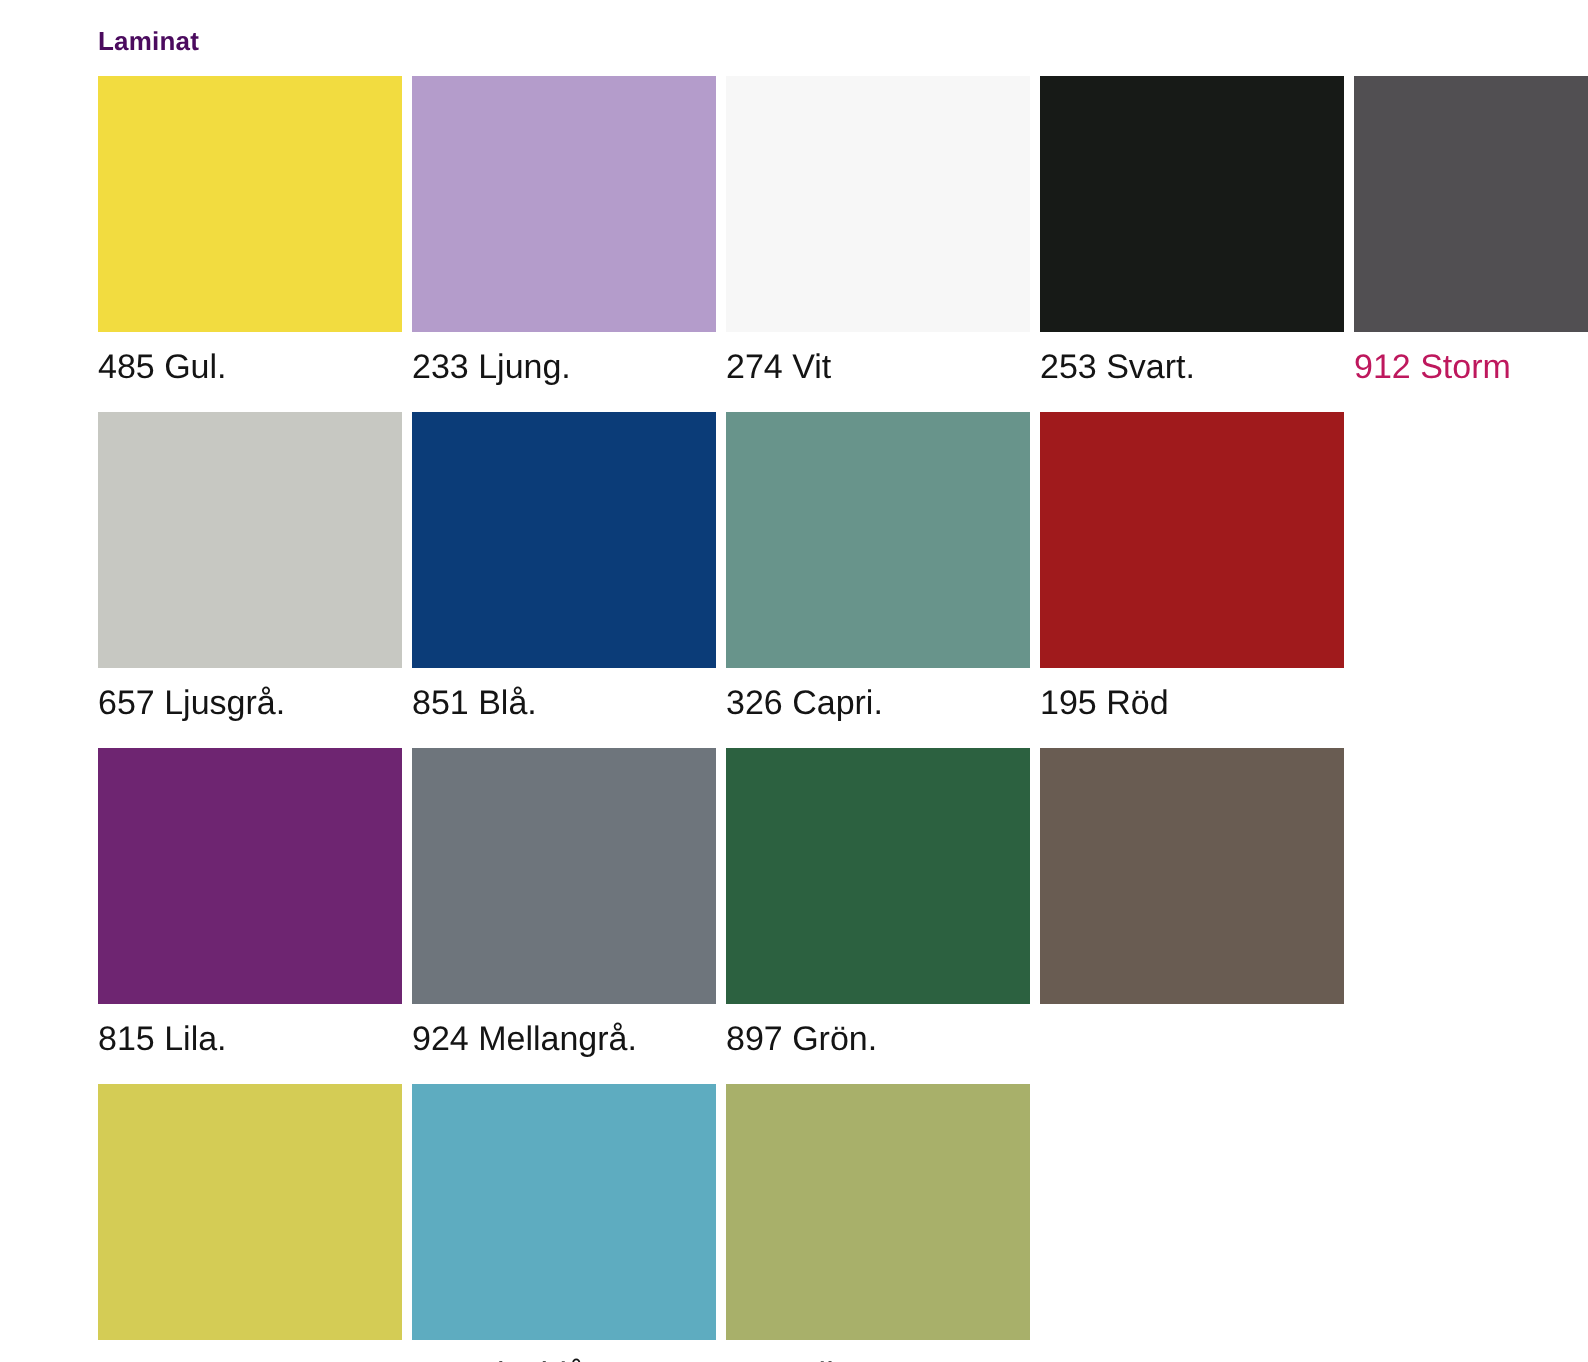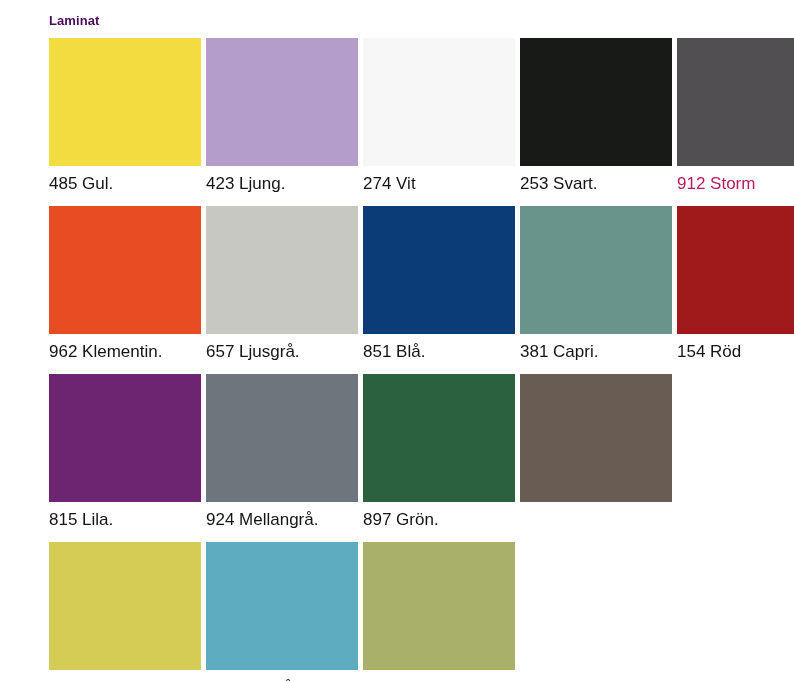--- a/index.html
+++ b/index.html
@@ -73,56 +73,52 @@
 
   <div class="grid">
 
     <div class="row">
       <div class="cell">
         <span class="swatch" style="background-color: rgb(242, 220, 64);"></span>
         <span class="swatch-label" style="color: rgb(20, 20, 20);">485 Gul.</span>
       </div>
       <div class="cell">
         <span class="swatch" style="background-color: rgb(180, 156, 203);"></span>
-        <span class="swatch-label" style="color: rgb(20, 20, 20);">423 Ljung.</span>
+        <span class="swatch-label" style="color: rgb(20, 20, 20);">233 Ljung.</span>
       </div>
       <div class="cell">
         <span class="swatch" style="background-color: rgb(247, 247, 247);"></span>
         <span class="swatch-label" style="color: rgb(20, 20, 20);">274 Vit</span>
       </div>
       <div class="cell">
         <span class="swatch" style="background-color: rgb(23, 26, 23);"></span>
         <span class="swatch-label" style="color: rgb(20, 20, 20);">253 Svart.</span>
       </div>
       <div class="cell">
         <span class="swatch" style="background-color: rgb(81, 79, 82);"></span>
         <span class="swatch-label" style="color: #be185d;">912 Storm</span>
       </div>
     </div>
 
     <div class="row">
       <div class="cell">
-        <span class="swatch" style="background-color: rgb(232, 76, 35);"></span>
-        <span class="swatch-label" style="color: rgb(20, 20, 20);">962 Klementin.</span>
-      </div>
-      <div class="cell">
         <span class="swatch" style="background-color: rgb(199, 200, 194);"></span>
         <span class="swatch-label" style="color: rgb(20, 20, 20);">657 Ljusgrå.</span>
       </div>
       <div class="cell">
         <span class="swatch" style="background-color: rgb(11, 60, 120);"></span>
         <span class="swatch-label" style="color: rgb(20, 20, 20);">851 Blå.</span>
       </div>
       <div class="cell">
         <span class="swatch" style="background-color: rgb(104, 148, 139);"></span>
-        <span class="swatch-label" style="color: rgb(20, 20, 20);">381 Capri.</span>
+        <span class="swatch-label" style="color: rgb(20, 20, 20);">326 Capri.</span>
       </div>
       <div class="cell">
         <span class="swatch" style="background-color: rgb(160, 26, 28);"></span>
-        <span class="swatch-label" style="color: rgb(20, 20, 20);">154 Röd</span>
+        <span class="swatch-label" style="color: rgb(20, 20, 20);">195 Röd</span>
       </div>
     </div>
 
     <div class="row">
       <div class="cell">
         <span class="swatch" style="background-color: rgb(110, 37, 113);"></span>
         <span class="swatch-label" style="color: rgb(20, 20, 20);">815 Lila.</span>
       </div>
       <div class="cell">
         <span class="swatch" style="background-color: rgb(110, 117, 124);"></span>

